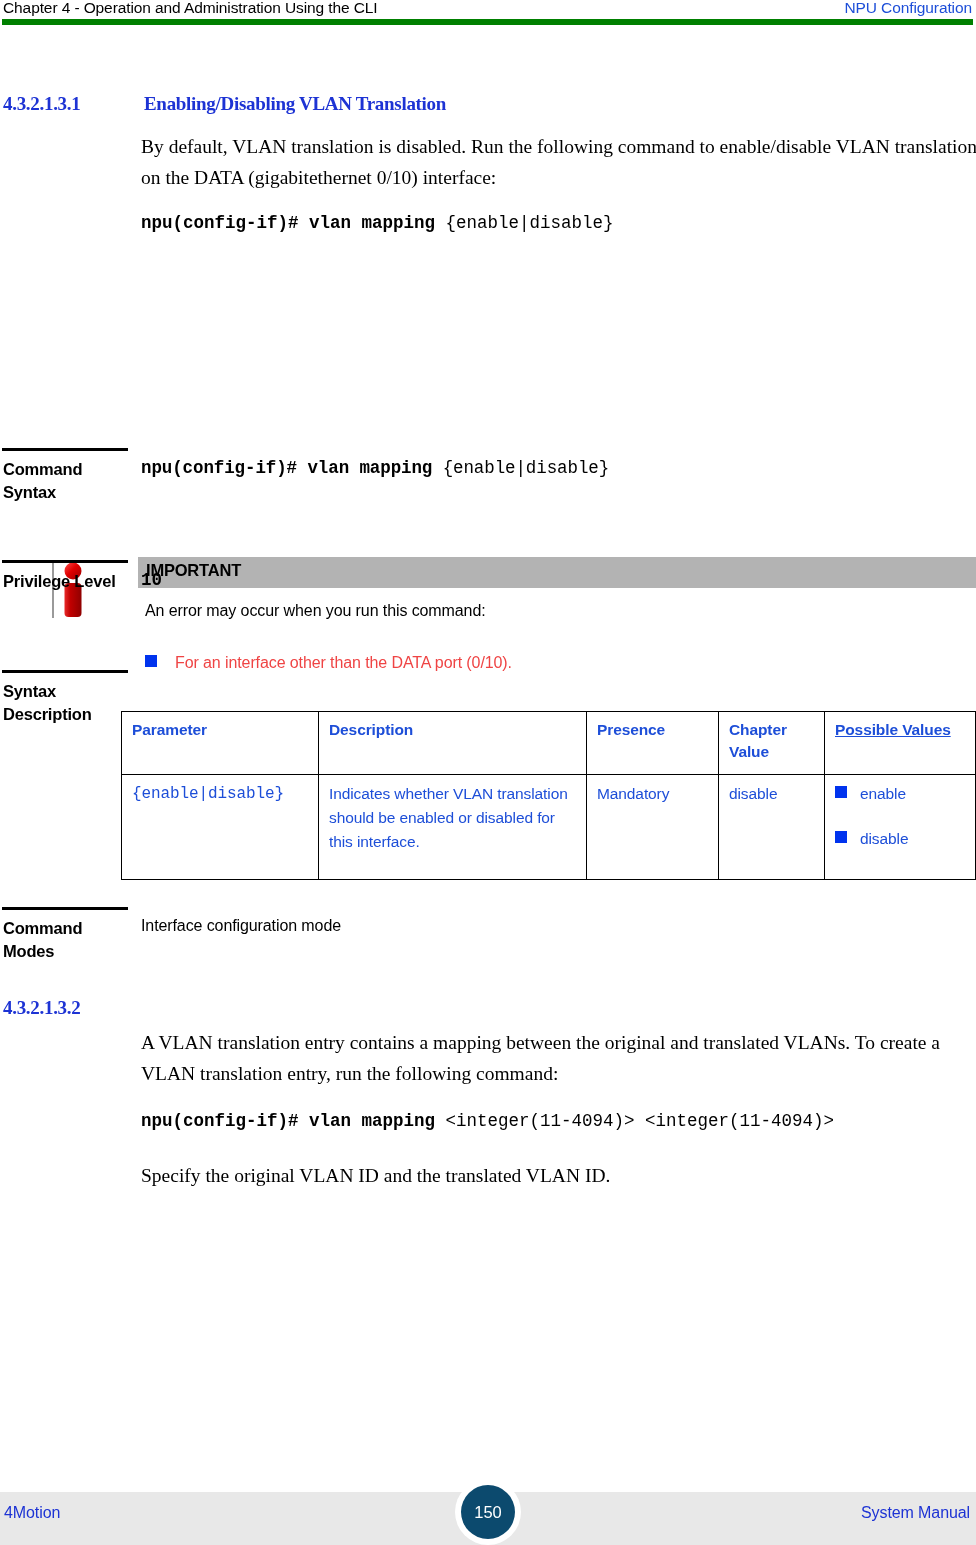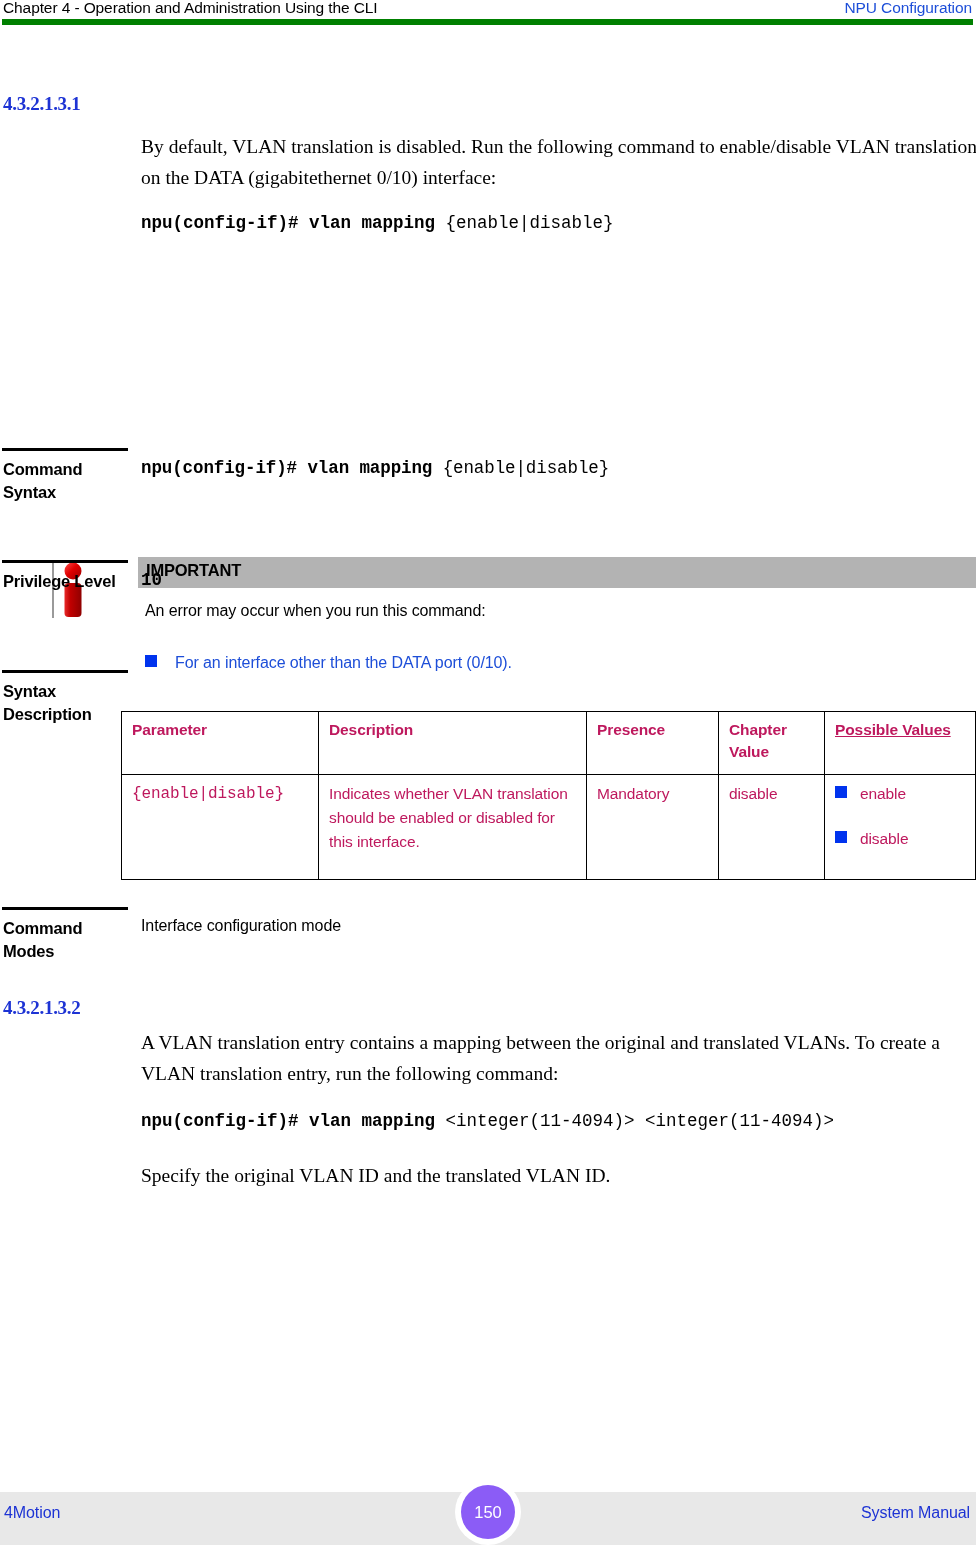--- a/index.html
+++ b/index.html
@@ -93,21 +93,21 @@
     position: absolute; left: 8px; top: 4px;
     font-size: 16.5px; font-weight: bold; color: #000000;
     letter-spacing: -0.2px;
   }
   .callout-text {
     position: absolute; left: 141px; top: 327px;
     font-size: 16px; color: #000000; letter-spacing: -0.1px;
   }
   .callout-bullet-row {
     position: absolute; left: 141px; top: 379px;
-    font-size: 16px; color: #1d4ed8; letter-spacing: -0.1px;
+    font-size: 16px; color: #ef4444; letter-spacing: -0.1px;
   }
   .bsq {
     display: inline-block;
     width: 12px; height: 12px;
     background: #0033ee;
     margin-right: 18px;
     vertical-align: 1px;
   }
 
   
@@ -139,21 +139,21 @@
     left: 121px; top: 711px;
     width: 854px;
     border-collapse: collapse;
     table-layout: fixed;
   }
   .syntax-table td, .syntax-table th {
     border: 1px solid #000000;
     vertical-align: top;
     padding: 7px 9px 7px 10px;
     font-size: 15.5px;
-    color: #be185d;
+    color: #1d4ed8;
     text-align: left;
     letter-spacing: -0.1px;
   }
   .syntax-table th {
     font-weight: bold;
     height: 63px;
     line-height: 22px;
   }
   .syntax-table td { line-height: 24px; }
   .syntax-table td.param {
@@ -183,39 +183,40 @@
   }
   .footer-pagewrap {
     position: absolute; left: 455px; top: -13px;
     width: 66px; height: 66px;
     background: #ffffff;
     border-radius: 50%;
   }
   .footer-pagenum {
     position: absolute; left: 6px; top: 6px;
     width: 54px; height: 54px;
-    background: #8b5cf6;
+    background: #0c4a6e;
     border-radius: 50%;
     color: #ffffff;
     font-size: 16.5px;
     text-align: center;
     line-height: 54px;
   }
 </style>
 </head>
 <body>
 
 <div class="page-header">
   <div class="hdr-left">Chapter 4 - Operation and Administration Using the CLI</div>
   <div class="hdr-right">NPU Configuration</div>
   <div class="header-rule"></div>
 </div>
 
 <div class="section-heading" style="left:3px; top:93px; width:900px; height:26px;">
   <span class="num">4.3.2.1.3.1</span>
+  <span class="ttl">Enabling/Disabling VLAN Translation</span>
 </div>
 
 <div class="body-para" style="top:131px;">By default, VLAN translation is disabled. Run the following command to enable/disable VLAN translation on the DATA (gigabitethernet 0/10) interface:</div>
 
 <div class="cli-line" style="top:213px;">
   <b>npu(config-if)# vlan mapping </b><span>{enable|disable}</span>
 </div>
 
 <div class="callout">
   <div class="callout-iconwrap">

